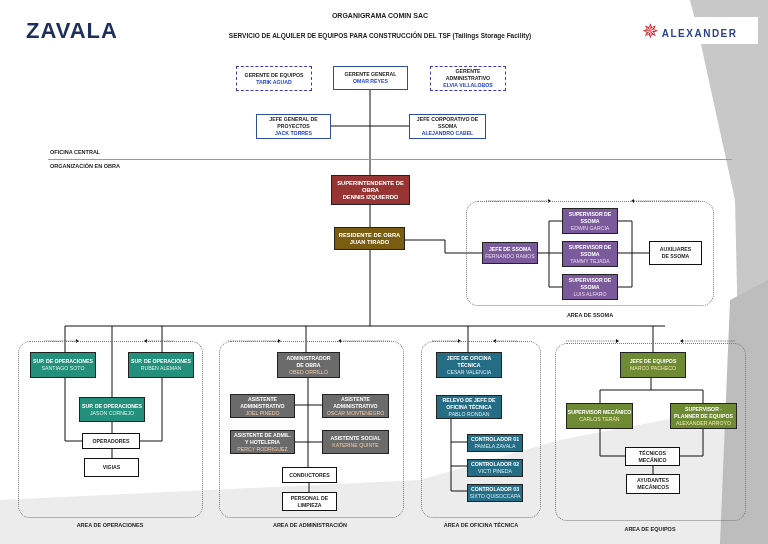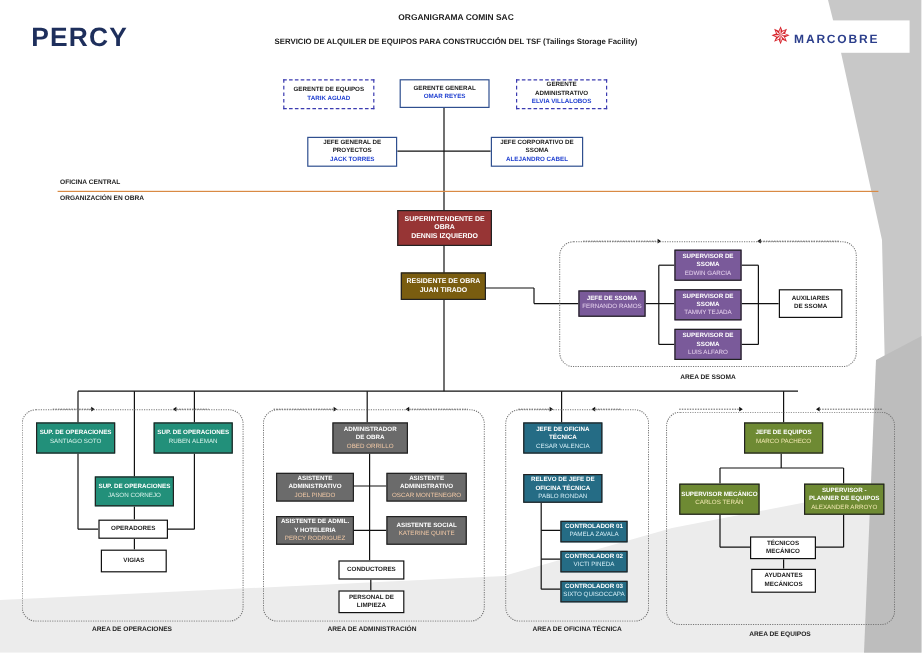--- a/index.html
+++ b/index.html
@@ -35,27 +35,27 @@
 </head>
 <body>
 
 <svg class="bg-shape" width="768" height="544">
   <polygon points="690,0 768,0 768,544 720,544 740,420 735,200 700,40" fill="#c8c8c8"></polygon>
   <polygon points="0,500 420,480 560,440 768,400 768,544 0,544" fill="#ececec"></polygon>
   <polygon points="730,300 768,280 768,544 720,544" fill="#bdbdbd"></polygon>
 </svg>
 
 <div class="abs" style="left:26px;top:18px;font-size:22px;font-weight:bold;color:#1e2f5c;letter-spacing:1px;">
-  <span>PERCY</span>
+  <span>ZAVALA</span>
 </div>
 <div class="abs" style="left:0;width:760px;top:12px;text-align:center;font-size:7px;font-weight:bold;color:#222;">ORGANIGRAMA COMIN SAC</div>
 <div class="abs" style="left:0;width:760px;top:32px;text-align:center;font-size:6.5px;font-weight:bold;color:#222;">SERVICIO DE ALQUILER DE EQUIPOS PARA CONSTRUCCIÓN DEL TSF  (Tailings Storage Facility)</div>
 <div class="abs" style="left:640px;top:17px;width:118px;height:27px;background:#fff;display:flex;align-items:center;">
   <span style="color:#d7262e;font-size:20px;margin-left:2px;">✵</span>
-  <span style="color:#2c3f8c;font-weight:bold;font-size:10px;letter-spacing:1.5px;margin-left:3px;margin-top:6px;">MARCOBRE</span>
+  <span style="color:#2c3f8c;font-weight:bold;font-size:10px;letter-spacing:1.5px;margin-left:3px;margin-top:6px;">ALEXANDER</span>
 </div>
 
 <svg class="lines" width="768" height="544">
   <g stroke="#111" stroke-width="1" fill="none">
     <line x1="370" y1="90" x2="370" y2="326"></line>
     <line x1="331" y1="126" x2="409" y2="126"></line>
     <line x1="405" y1="240" x2="445" y2="240"></line>
     <line x1="445" y1="240" x2="445" y2="253"></line>
     <line x1="445" y1="253" x2="482" y2="253"></line>
     <line x1="538" y1="253" x2="562" y2="253"></line>

